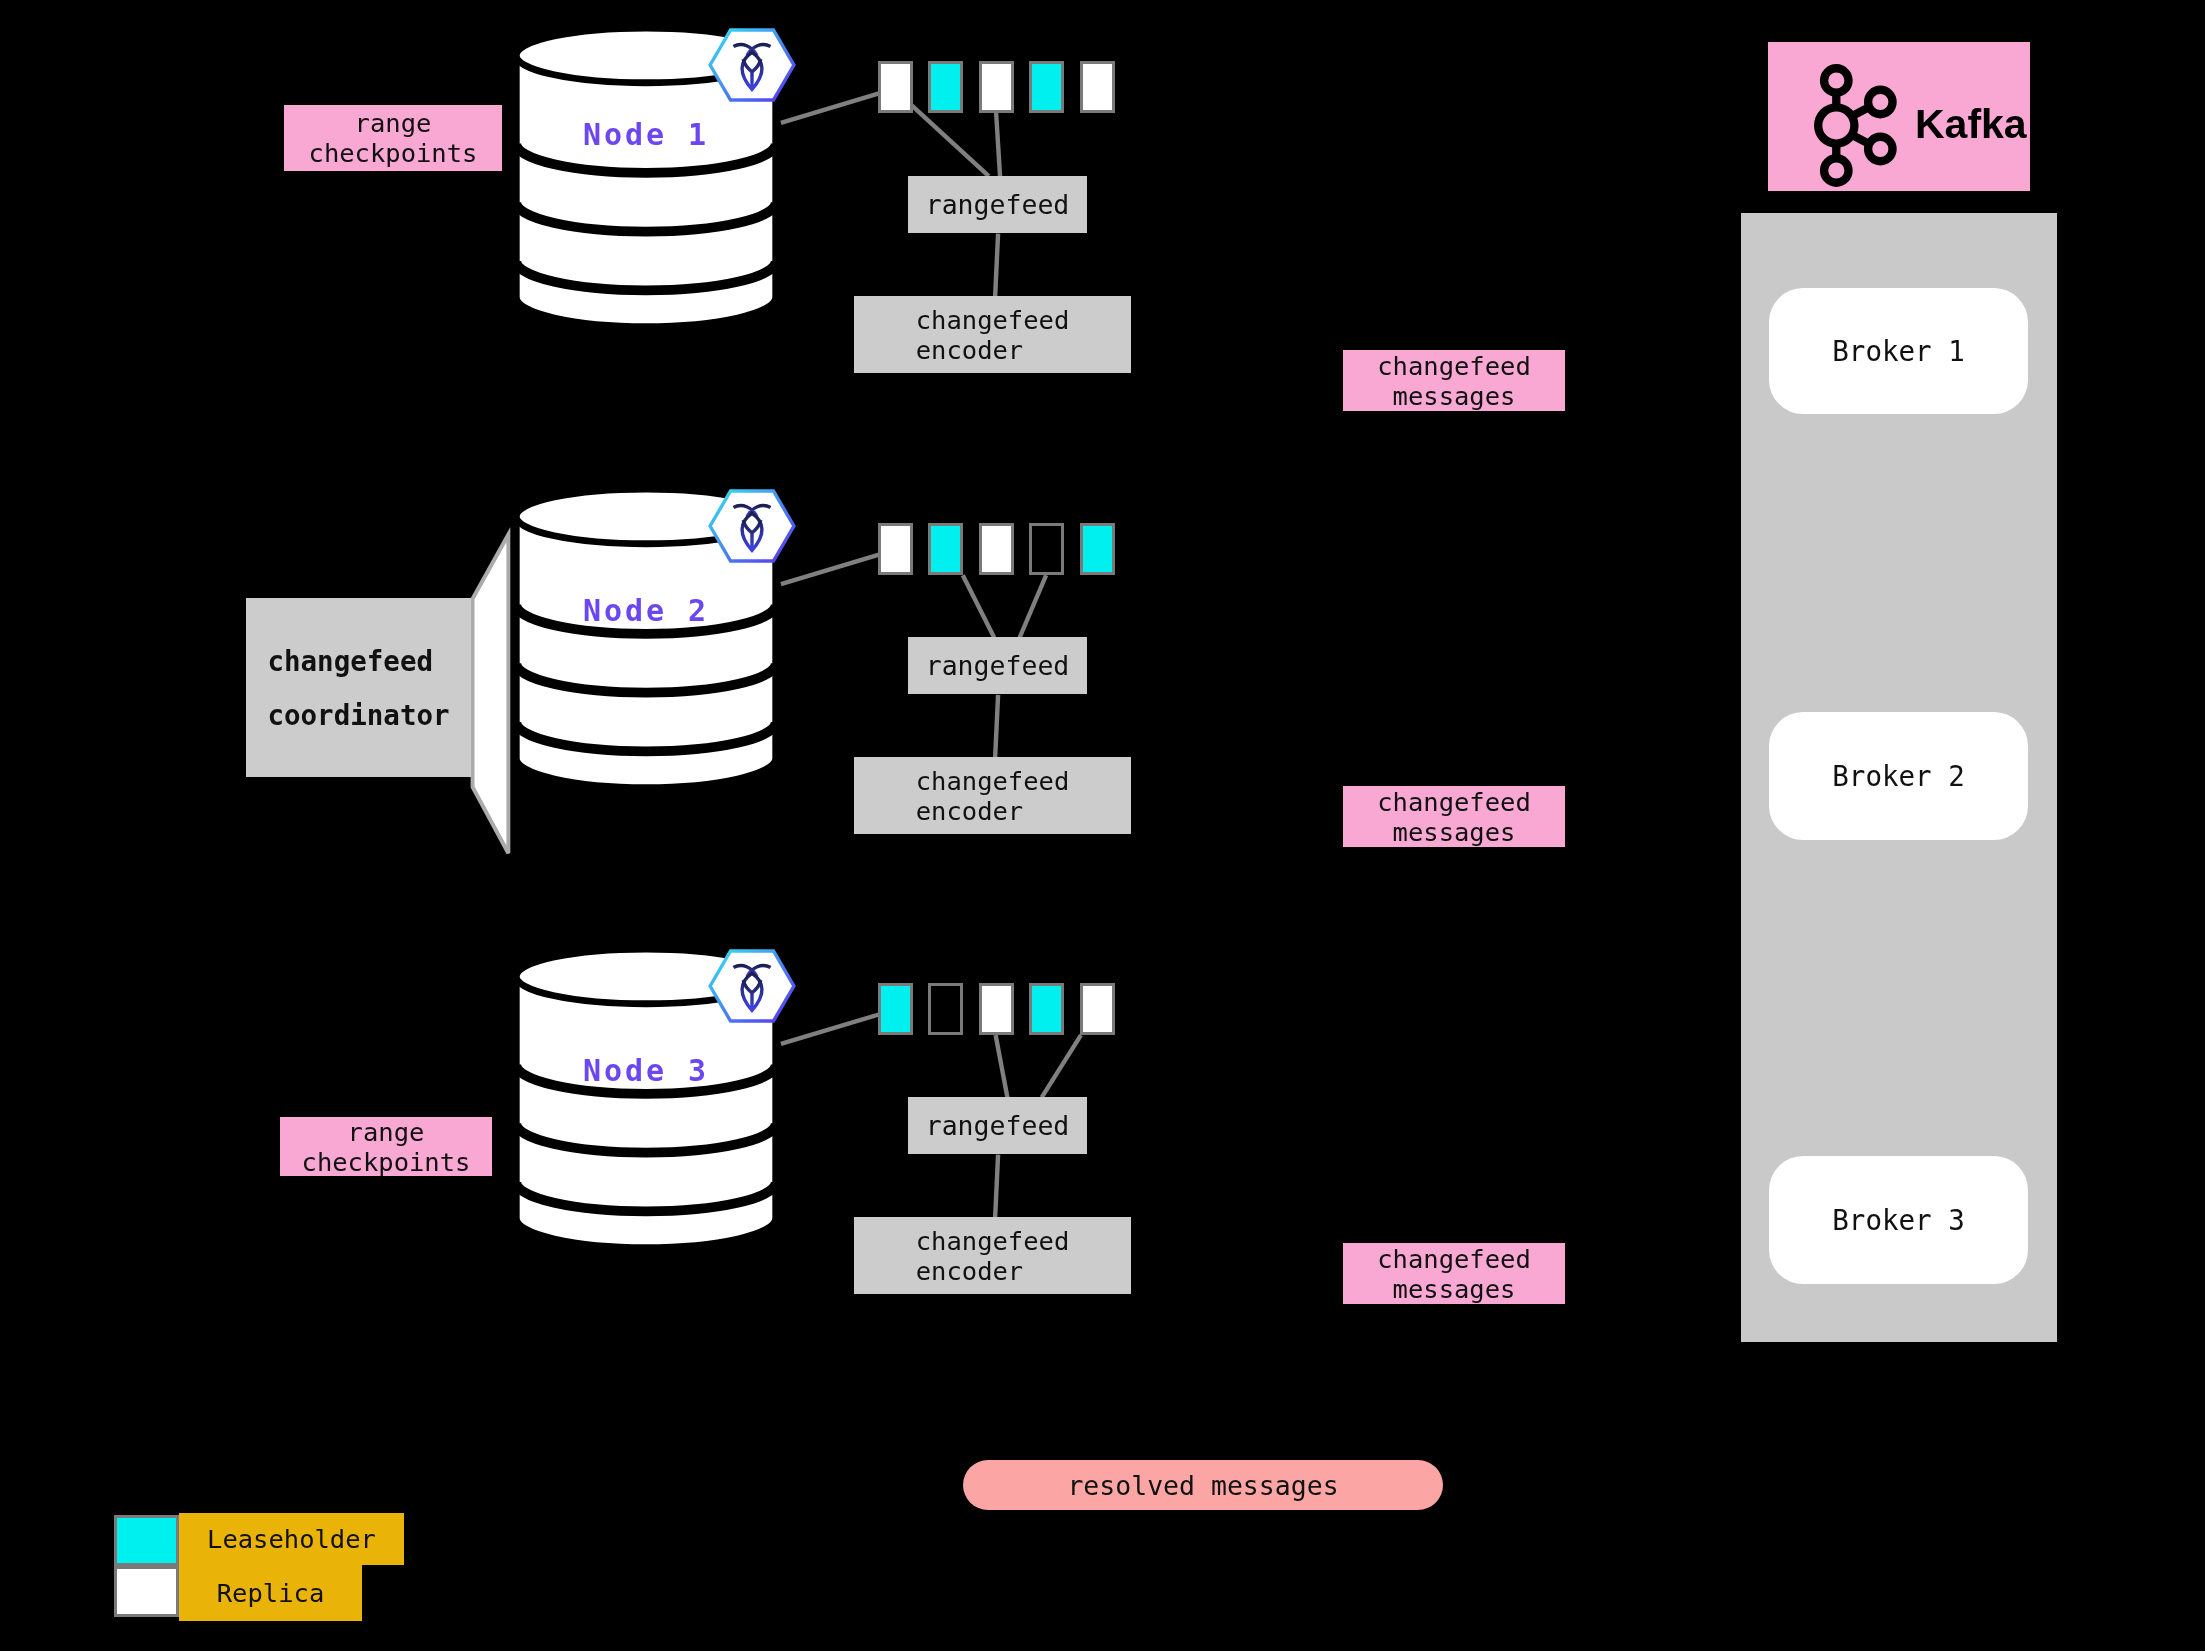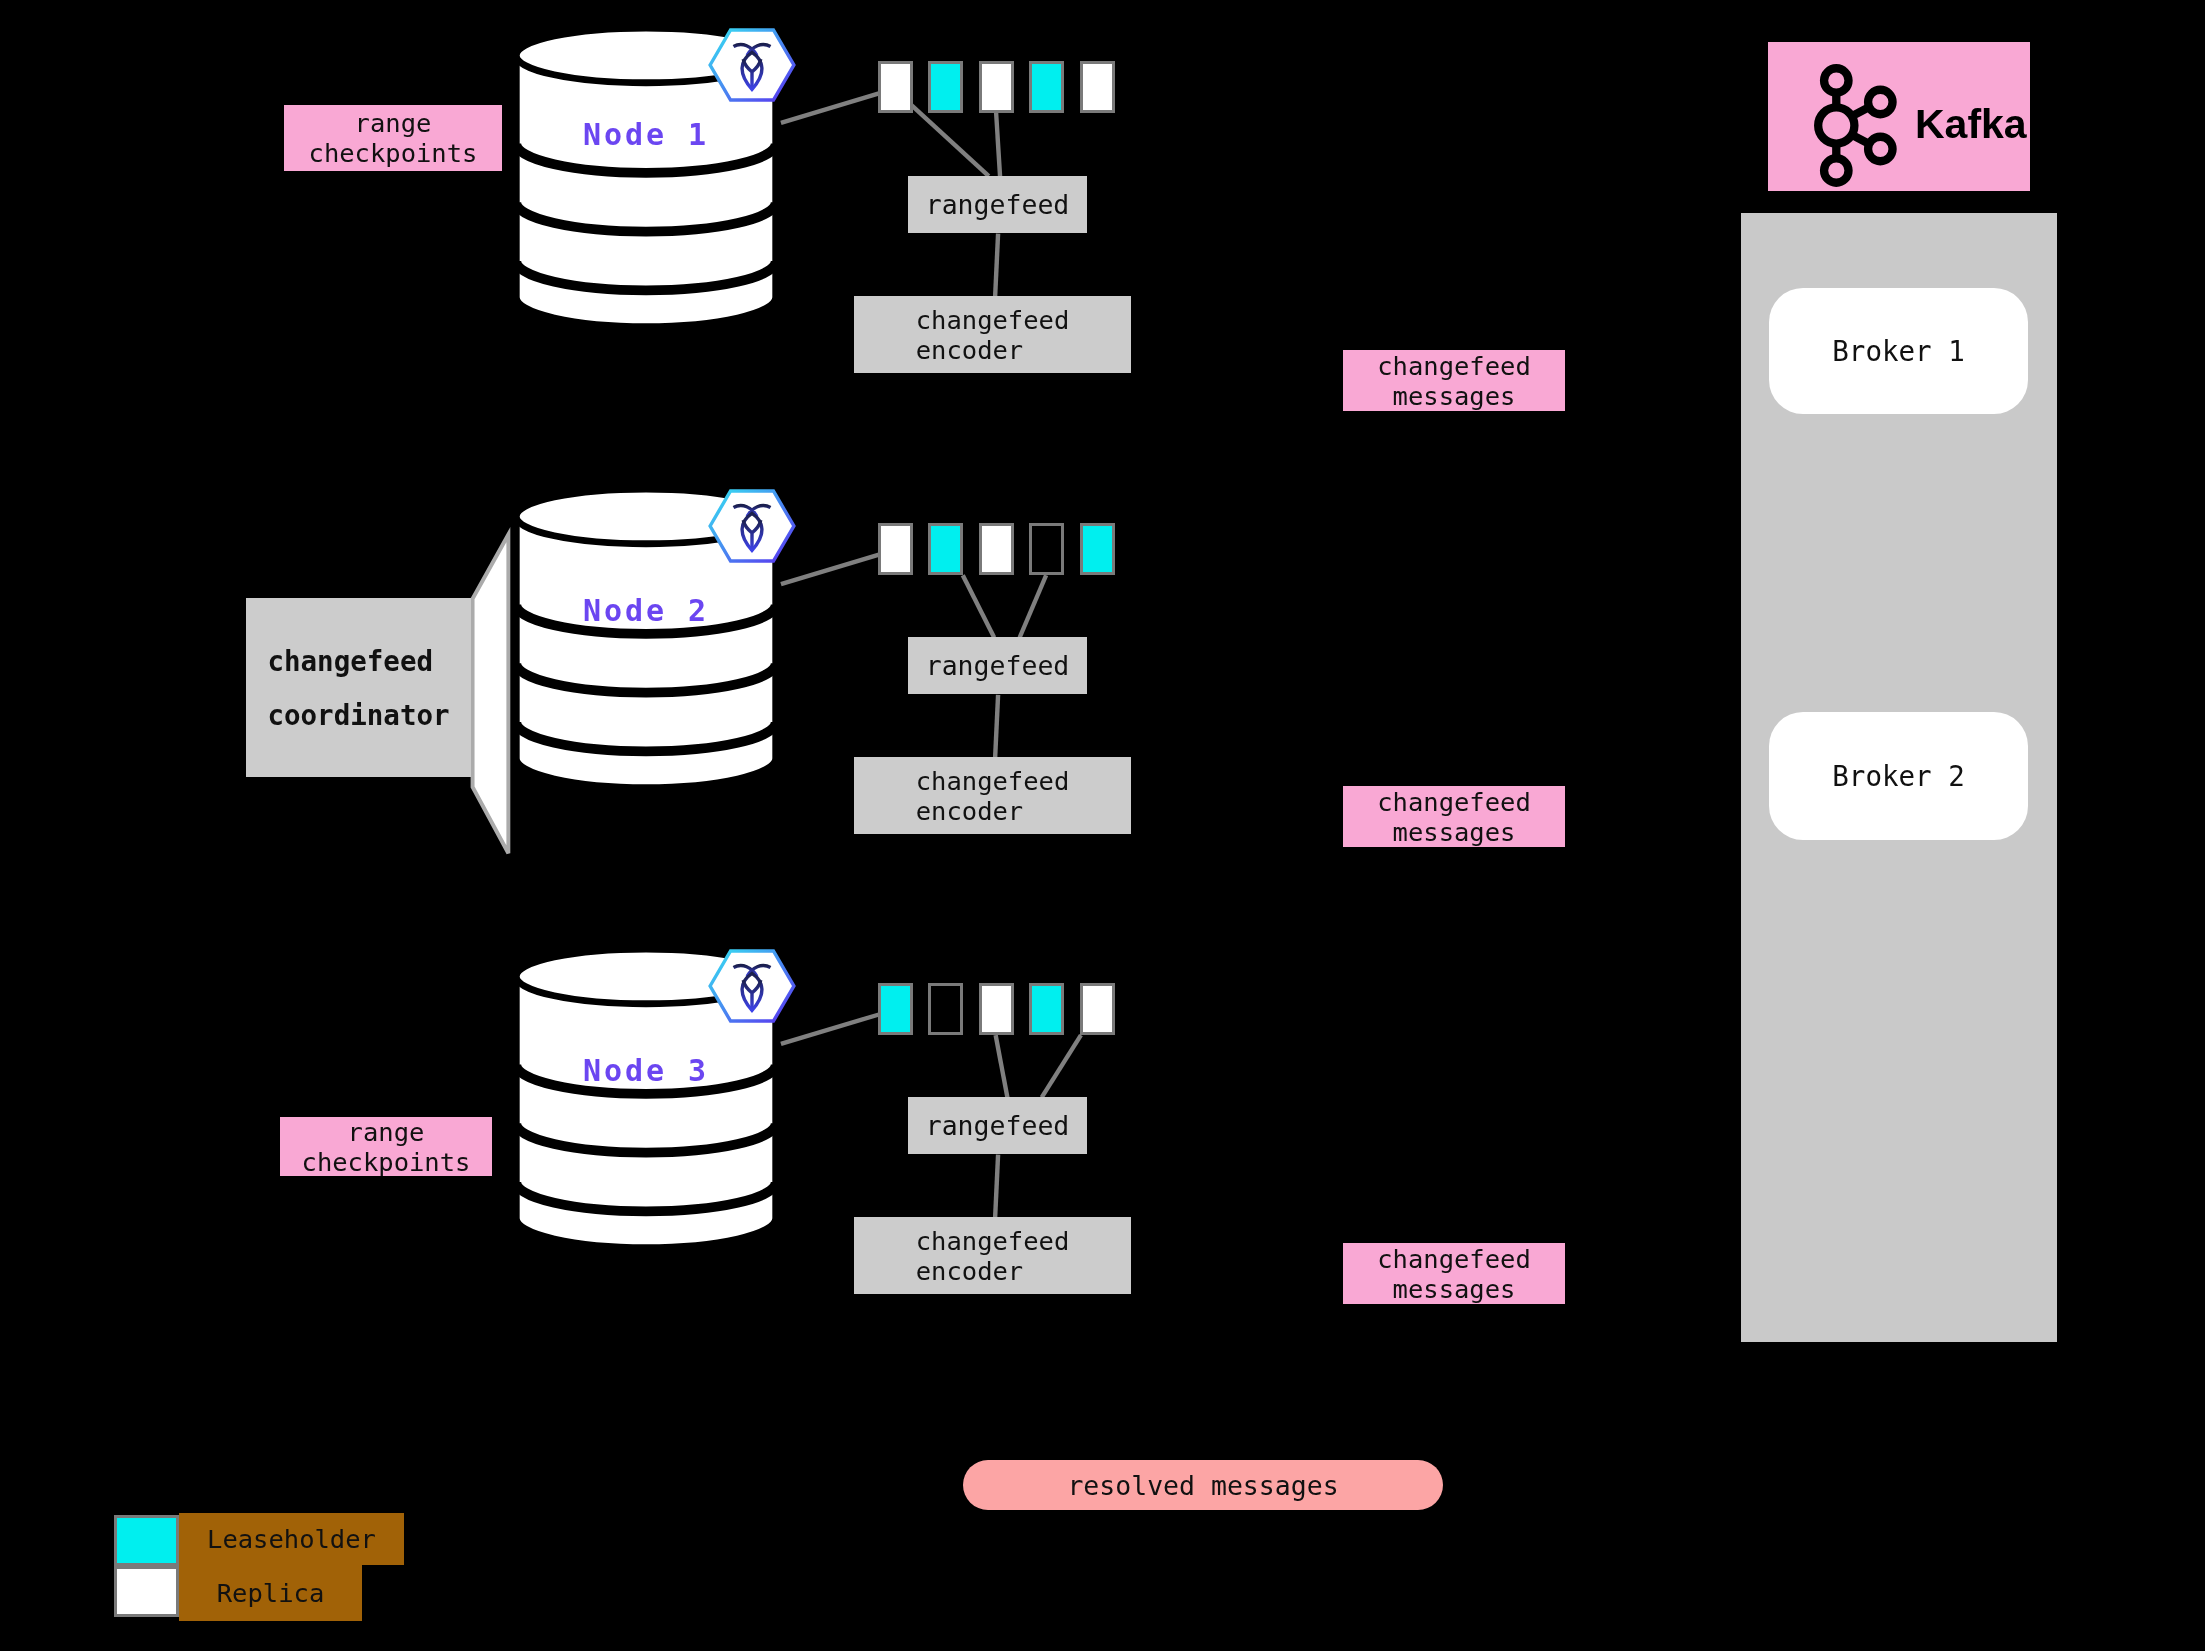--- a/index.html
+++ b/index.html
@@ -20,21 +20,21 @@
   .range-leaseholder{background:var(--leaseholder);}
   .range-replica{background:var(--replica);}
   .range-empty{background:transparent;}
   .rangefeed-box{font-size:26.5px;}
   .encoder-box{white-space:pre-line;line-height:30px;font-size:25.5px;}
   .coordinator-box{white-space:pre-line;line-height:54px;font-size:27.5px;font-weight:bold;}
   .broker{background:#fff;border-radius:34px;display:flex;align-items:center;justify-content:center;font-size:27.5px;}
   .kafka-title{font-family:"Liberation Sans","DejaVu Sans",sans-serif;font-weight:bold;font-size:41px;color:#000;}
   .resolved-pill{background:#fca5a5;border-radius:29px;display:flex;align-items:center;justify-content:center;font-size:26.5px;}
   .legend-swatch{border:3.4px solid var(--range-border);}
-  .legend-label{background:#a16207;display:flex;align-items:center;justify-content:center;font-size:25.5px;}
+  .legend-label{background:#eab308;display:flex;align-items:center;justify-content:center;font-size:25.5px;}
 </style>
 </head>
 <body>
 
 <div id="canvas">
 
   <svg class="overlay" width="2205" height="1652" viewBox="0 0 4498 3369">
 
     <polygon points="1037,1090 964,1221 964,1605 1037,1740" fill="#FFFFFF" stroke="#ABABAB" stroke-width="8"></polygon>
 
@@ -167,20 +167,21 @@
         <line x1="88" y1="73" x2="88" y2="103"></line>
         <line x1="88" y1="177" x2="88" y2="207"></line>
         <line x1="118" y1="122" x2="156" y2="102"></line>
         <line x1="118" y1="158" x2="156" y2="178"></line>
       </g>
     </svg>
     <span class="kafka-title" style="position:absolute;left:147px;top:59px">Kafka</span>
   </div>
   <div class="abs broker" style="left:1769px;top:288px;width:259px;height:126px">Broker 1</div>
   <div class="abs broker" style="left:1769px;top:712px;width:259px;height:128px">Broker 2</div>
+  <div class="abs broker" style="left:1769px;top:1156px;width:259px;height:128px">Broker 3</div>
 
   <div class="abs resolved-pill" style="left:963px;top:1460px;width:480px;height:50px">resolved messages</div>
 
   <div class="abs legend-swatch" style="left:114px;top:1515px;width:65px;height:51px;background:var(--leaseholder)"></div>
   <div class="abs legend-swatch" style="left:114px;top:1566px;width:65px;height:51px;background:var(--replica)"></div>
   <div class="abs legend-label" style="left:179px;top:1513px;width:225px;height:52px">Leaseholder</div>
   <div class="abs legend-label" style="left:179px;top:1565px;width:183px;height:56px">Replica</div>
 
 </div>
 

